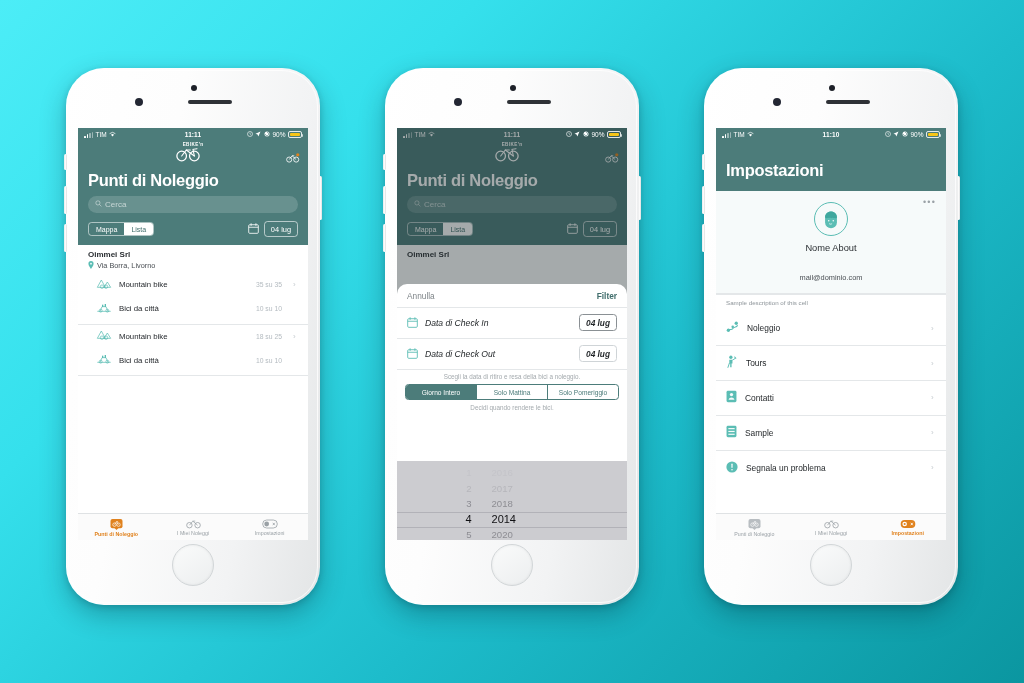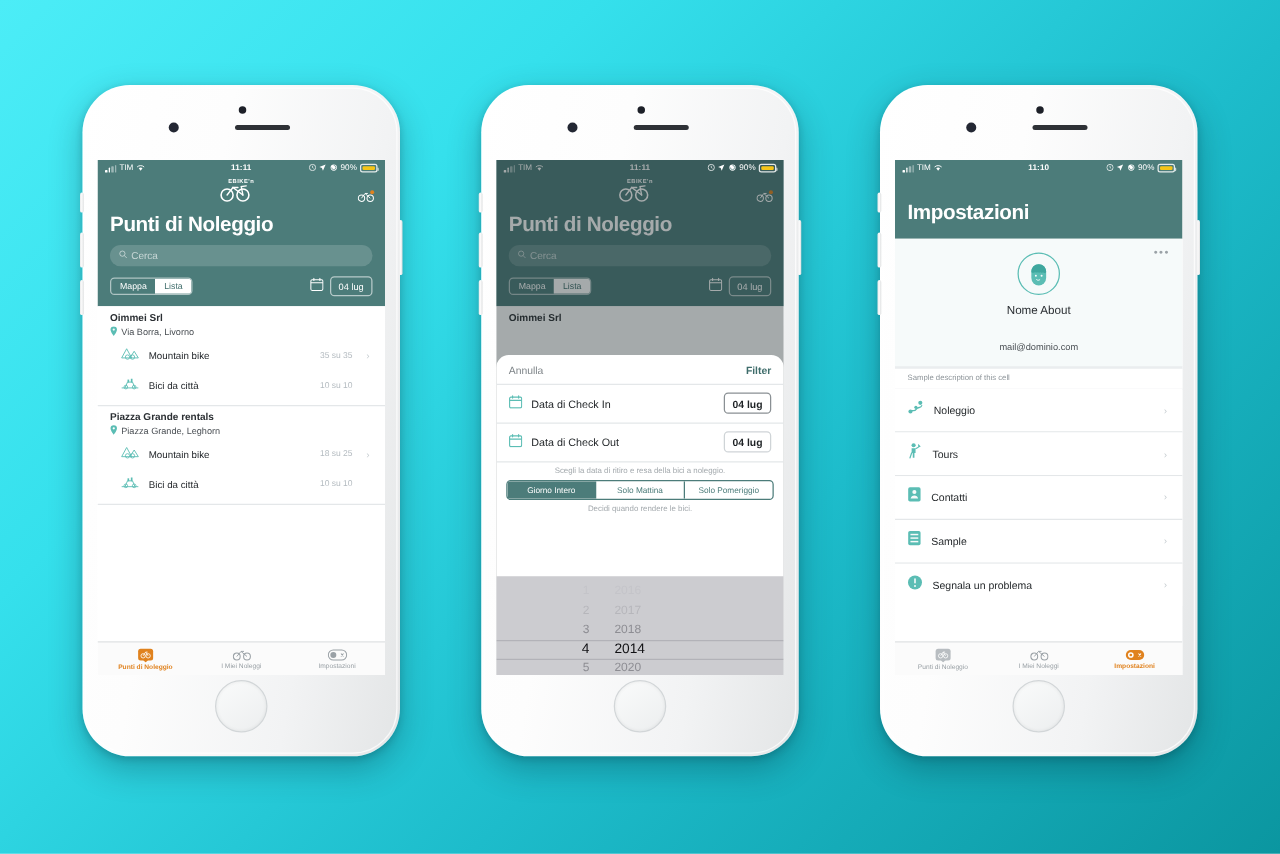--- a/index.html
+++ b/index.html
@@ -85,21 +85,21 @@
   .tab span { font-size:5.3px; color:#9aa1a6; }
   .tab.on span { color:#E0821E; font-weight:bold; }
 
   
   .dim { position:absolute; inset:0; background:rgba(30,42,46,.40); }
   .sheet { position:absolute; left:0; right:0; top:136px; bottom:0; background:#fff; border-radius:10px 10px 0 0; overflow:hidden;margin-top:20px; }
   .sheet-head { display:flex; align-items:center; justify-content:space-between; padding:7px 10px 6px; font-size:8.3px; }
   .sheet-head .cancel { color:#7f8589; }
   .sheet-head .filter { color:#3f6d6b; font-weight:bold; }
   .row-line { height:.8px; background:#e4e7e9; }
-  .drow { display:flex; align-items:center; gap:7px; padding:6px 10px; }
+  .drow { display:flex; align-items:center; gap:7px; padding:6px 10px;font-style:italic; }
   .drow .lbl { font-size:8.6px; color:#1f2326; }
   .drow .val { margin-left:auto; font-size:8.3px; color:#1f2326; font-weight:bold;
                border:.8px solid #cfd4d7; border-radius:3.5px; padding:2.6px 6px; }
   .drow .val.sel { border-color:#8a9094; }
   .hint { text-align:center; font-size:6.3px; color:#a3a9ad; padding:4px 0 4px; }
   .seg3 { display:flex; margin:0 8px; border:.8px solid #4C7C7A; border-radius:3.5px; overflow:hidden; }
   .seg3 div { flex:1; text-align:center; font-size:6.6px; padding:3.5px 0; color:#4C7C7A; border-left:.8px solid #4C7C7A; }
   .seg3 div:first-child { border-left:none; }
   .seg3 div.on { background:#4C7C7A; color:#fff; }
   .picker { position:absolute; left:0; right:0; bottom:0; top:177px; background:#ccccd0; overflow:hidden; }
@@ -272,30 +272,20 @@
               </svg>
           </span>
           <span class="nm">Bici da città</span>
           <span class="qty">10 su 10</span>
           <span class="chev"></span>
         </div>
       </div>
       <div class="divider"></div>
 
       <div>
-        <div class="shop">
-          <div class="shop-name">Piazza Grande rentals</div>
-          <div class="shop-addr">
-            <span><svg width="6" height="8" viewBox="0 0 10 13">
-                  <path d="M5 0a4.3 4.3 0 0 0-4.3 4.3C.7 7.6 5 13 5 13s4.3-5.4 4.3-8.7A4.3 4.3 0 0 0 5 0z" fill="#5BBDB4"></path>
-                  <circle cx="5" cy="4.3" r="1.5" fill="#fff"></circle>
-                </svg></span>
-            <span>Piazza Grande, Leghorn</span>
-          </div>
-        </div>
         <div class="bike-row">
           <span>
             <svg width="16" height="12" viewBox="0 0 24 18">
                 <path d="M2 14 L8 3 L14 14 Z M12 14 L17 6 L22 14 Z" stroke="#5BBDB4" stroke-width="1.1" fill="none"></path>
                 <circle cx="9" cy="13" r="2.6" stroke="#5BBDB4" stroke-width="1" fill="none"></circle>
                 <circle cx="15" cy="13" r="2.6" stroke="#5BBDB4" stroke-width="1" fill="none"></circle>
               </svg>
           </span>
           <span class="nm">Mountain bike</span>
           <span class="qty">18 su 25</span>

